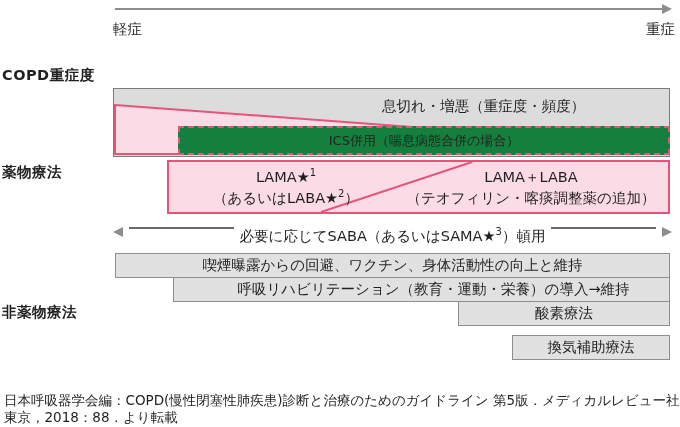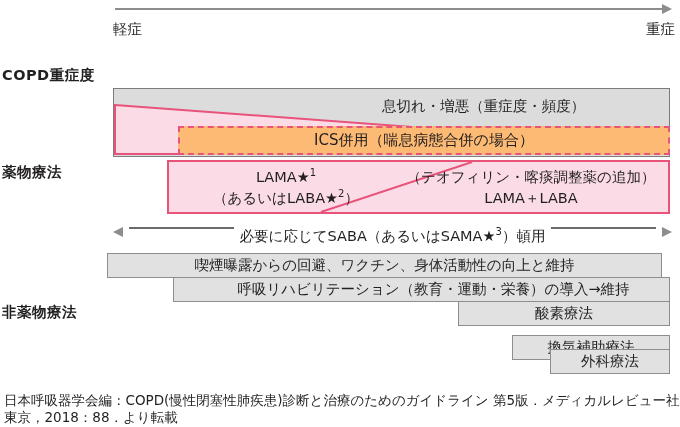--- a/index.html
+++ b/index.html
@@ -26,23 +26,23 @@
     left:113px;top:43px;width:557px;height:69px;
     background:#dcdcdd;border:1px solid #7c7c7d;box-sizing:border-box;margin-top:45px;
   }
   .severity-box svg{position:absolute;left:0;top:0;}
   .sev-upper-text{position:absolute;top:8px;left:268px;font-size:14.5px;white-space:nowrap;}
   .sev-lower-text{position:absolute;bottom:6px;left:12px;font-size:14.5px;white-space:nowrap;}
 
   
   .ics-box{
     left:178px;top:126px;width:492px;height:29px;
-    background:#fdba74;border:2px dashed #e8537a;box-sizing:border-box;
+    background:#15803d;border:2px dashed #e8537a;box-sizing:border-box;
     display:flex;align-items:center;justify-content:center;
-    font-size:15px;
+    font-size:13px;
   }
   .lama-box{
     left:167px;top:160px;width:503px;height:54px;
     background:#fbdce6;border:2px solid #e8537a;box-sizing:border-box;
   }
   .lama-box svg{position:absolute;left:0;top:0;}
   .lama-cell{position:absolute;top:5px;text-align:center;font-size:14.5px;line-height:1.48;white-space:nowrap;}
   .lama-cell.left{left:2px;width:230px;}
   .lama-cell.right{right:2px;width:270px;}
   sup{font-size:10px;vertical-align:super;line-height:0;}
@@ -53,21 +53,21 @@
     display:flex;align-items:flex-start;gap:6px;font-size:14.5px;white-space:nowrap;
   }
   .saba-row .shaft{flex:1;height:2px;background:#6d6a6a;}
 
   
   .bar{
     background:#e1e1e2;border:1px solid #8e8e8f;box-sizing:border-box;
     height:25px;display:flex;align-items:center;justify-content:center;
     font-size:14.5px;white-space:nowrap;
   }
-  .bar1{left:107px;top:253px;width:555px;}
+  .bar1{left:115px;top:253px;width:555px;}
   .bar2{left:173px;top:277px;width:497px;padding-left:24px;}
   .bar3{left:458px;top:301px;width:212px;}
   .bar4{left:512px;top:335px;width:158px;}
   .bar5{left:550px;top:349px;width:120px;}
 
   .citation{left:4px;top:392px;font-size:13.5px;line-height:17px;white-space:nowrap;}
 </style>
 </head>
 <body>
 
@@ -97,22 +97,22 @@
 
   <div class="abs lama-box">
     <svg width="499" height="50" viewBox="0 0 499 50">
       <line x1="152" y1="50" x2="303" y2="0" stroke="#e8537a" stroke-width="2"></line>
     </svg>
     <div class="lama-cell left">
       <div><span>LAMA★</span><sup>1</sup></div>
       <div><span>（あるいはLABA★</span><sup>2</sup><span>）</span></div>
     </div>
     <div class="lama-cell right">
+      <div>LAMA＋LABA</div>
       <div>（テオフィリン・喀痰調整薬の追加）</div>
-      <div>LAMA＋LABA</div>
     </div>
   </div>
 
   <div class="abs saba-row">
     <div class="tri-left"></div>
     <div class="shaft"></div>
     <div><span>必要に応じてSABA（あるいはSAMA★</span><sup>3</sup><span>）頓用</span></div>
     <div class="shaft"></div>
     <div class="tri-right"></div>
   </div>
@@ -122,22 +122,19 @@
     </div>
   <div class="abs bar bar2">
       <span>呼吸リハビリテーション（教育・運動・栄養）の導入→維持</span>
     </div>
   <div class="abs bar bar3">
       <span>酸素療法</span>
     </div>
   <div class="abs bar bar4">
       <span>換気補助療法</span>
     </div>
-  <div class="abs bar bar5">
-      <span>外科療法</span>
-    </div>
 
   <div class="abs citation">
     <div>日本呼吸器学会編：COPD(慢性閉塞性肺疾患)診断と治療のためのガイドライン 第5版．メディカルレビュー社，</div>
     <div>東京，2018：88．より転載</div>
   </div>
 
 </div>
 
 </body></html>

